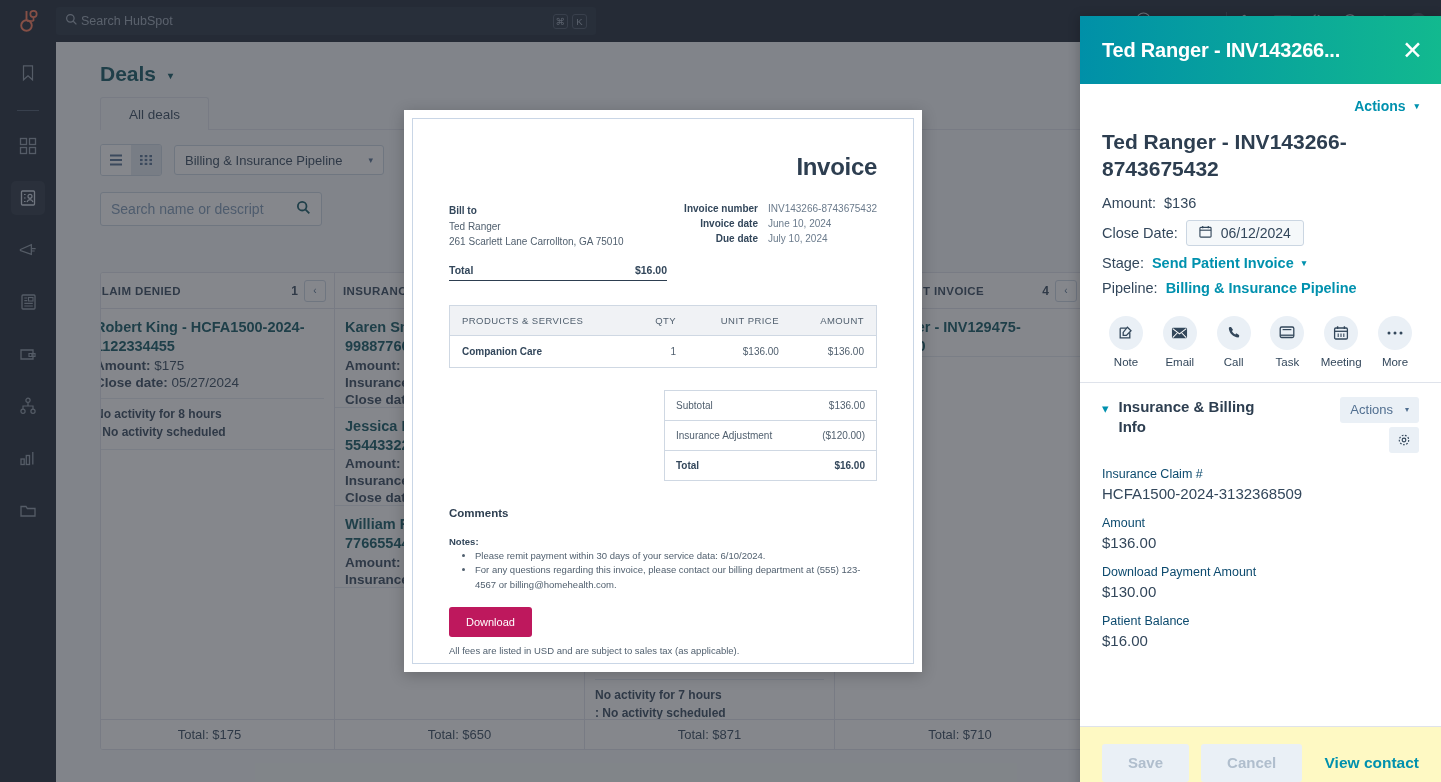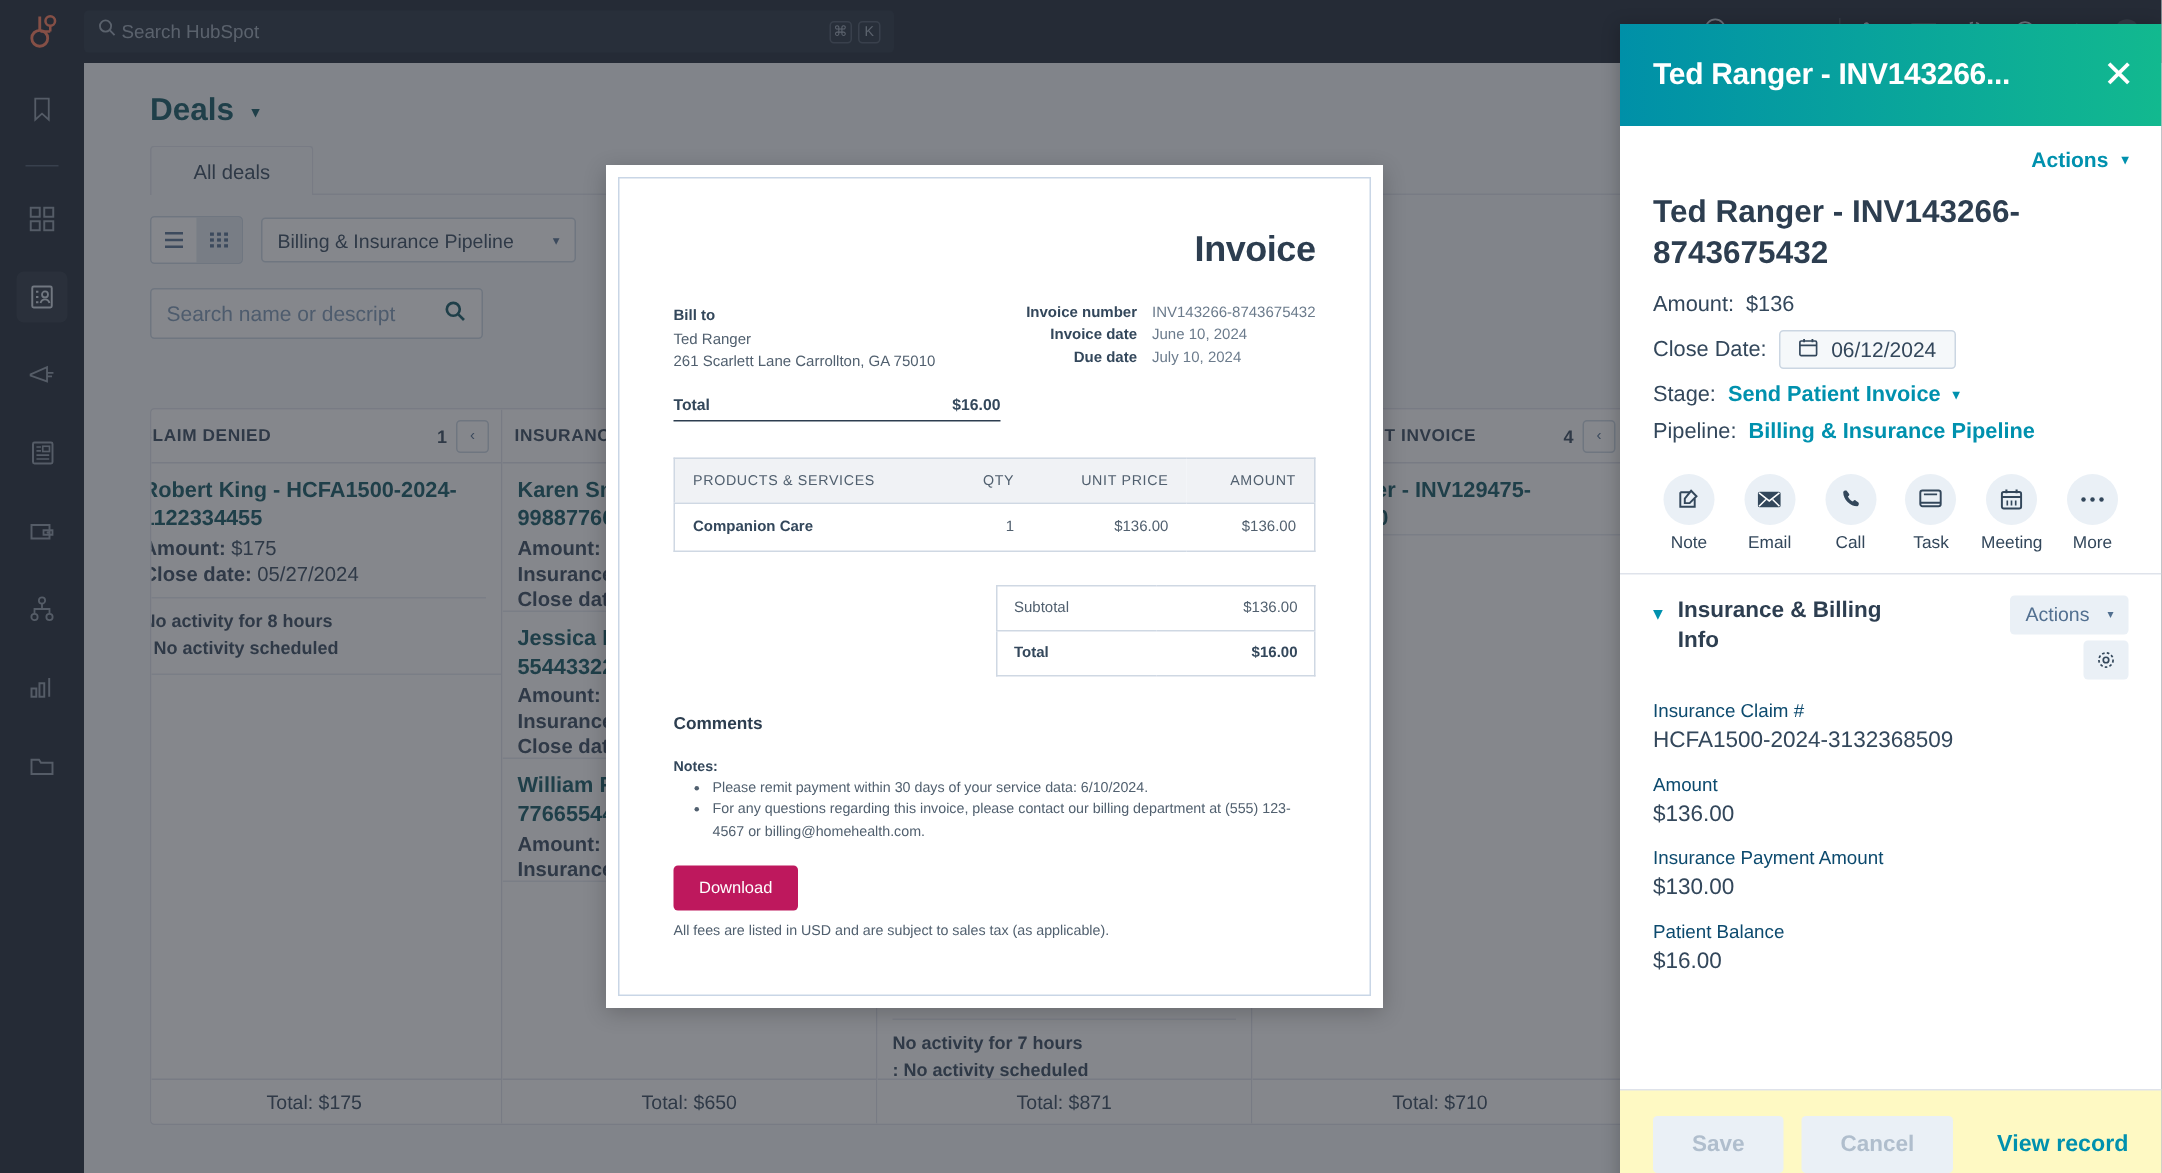--- a/index.html
+++ b/index.html
@@ -644,20 +644,24 @@
           </tr>
         </tbody>
     </table>
 
     <table class="summary">
       <tbody id="inv-summary-body">
           <tr>
             <td>Subtotal</td>
             <td class="r">$136.00</td>
           </tr>
+          <tr>
+            <td>Insurance Adjustment</td>
+            <td class="r">($120.00)</td>
+          </tr>
           <tr class="tot">
             <td>Total</td>
             <td class="r">$16.00</td>
           </tr>
         </tbody>
     </table>
 
     <div class="comments-h">Comments</div>
     <div class="notes-h">Notes:</div>
     <ul class="notes-list" id="inv-notes">
@@ -798,28 +802,28 @@
     <div id="sec-fields">
         <div class="fld">
           <div class="k">Insurance Claim #</div>
           <div class="v">HCFA1500-2024-3132368509</div>
         </div>
         <div class="fld">
           <div class="k">Amount</div>
           <div class="v">$136.00</div>
         </div>
         <div class="fld">
-          <div class="k">Insurance Payment Amount</div>
+          <div class="k">Download Payment Amount</div>
           <div class="v">$130.00</div>
         </div>
         <div class="fld">
           <div class="k">Patient Balance</div>
           <div class="v">$16.00</div>
         </div>
       </div>
   </div>
 
   <div class="rp-foot">
     <button class="btn-disabled">Save</button>
     <button class="btn-disabled">Cancel</button>
-    <span class="view-record">View record</span>
+    <span class="view-record">View contact</span>
   </div>
 </div>
 
 </body></html>

